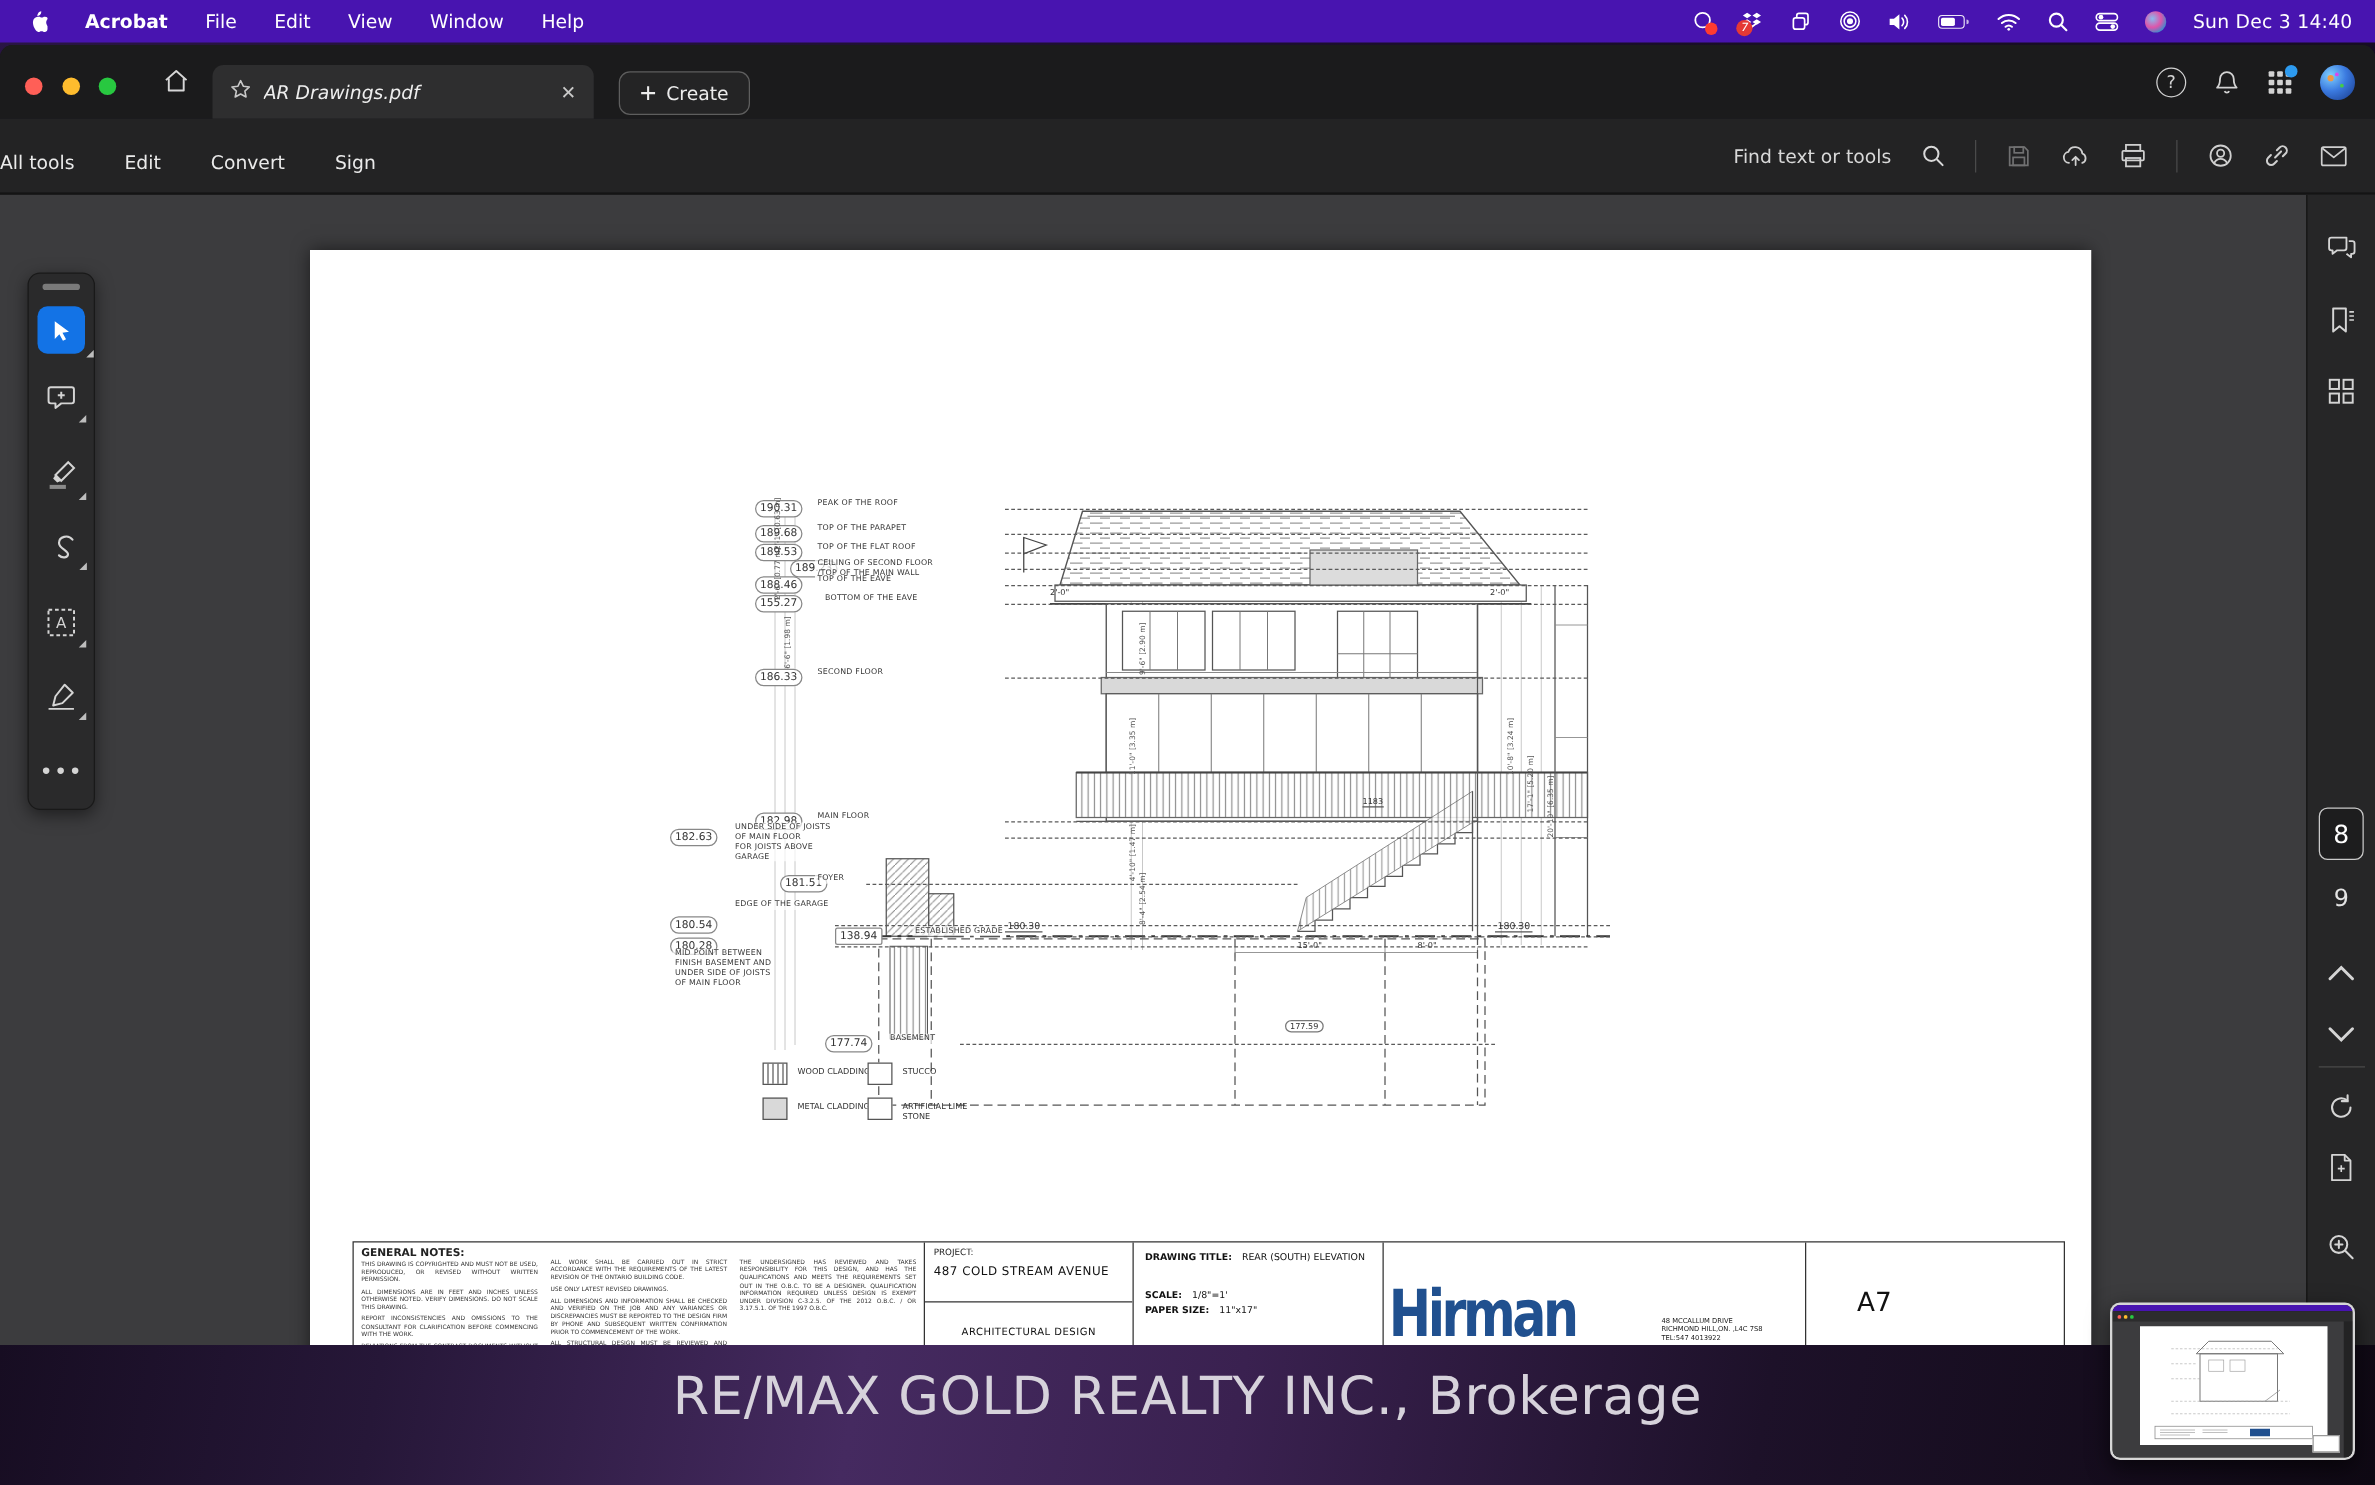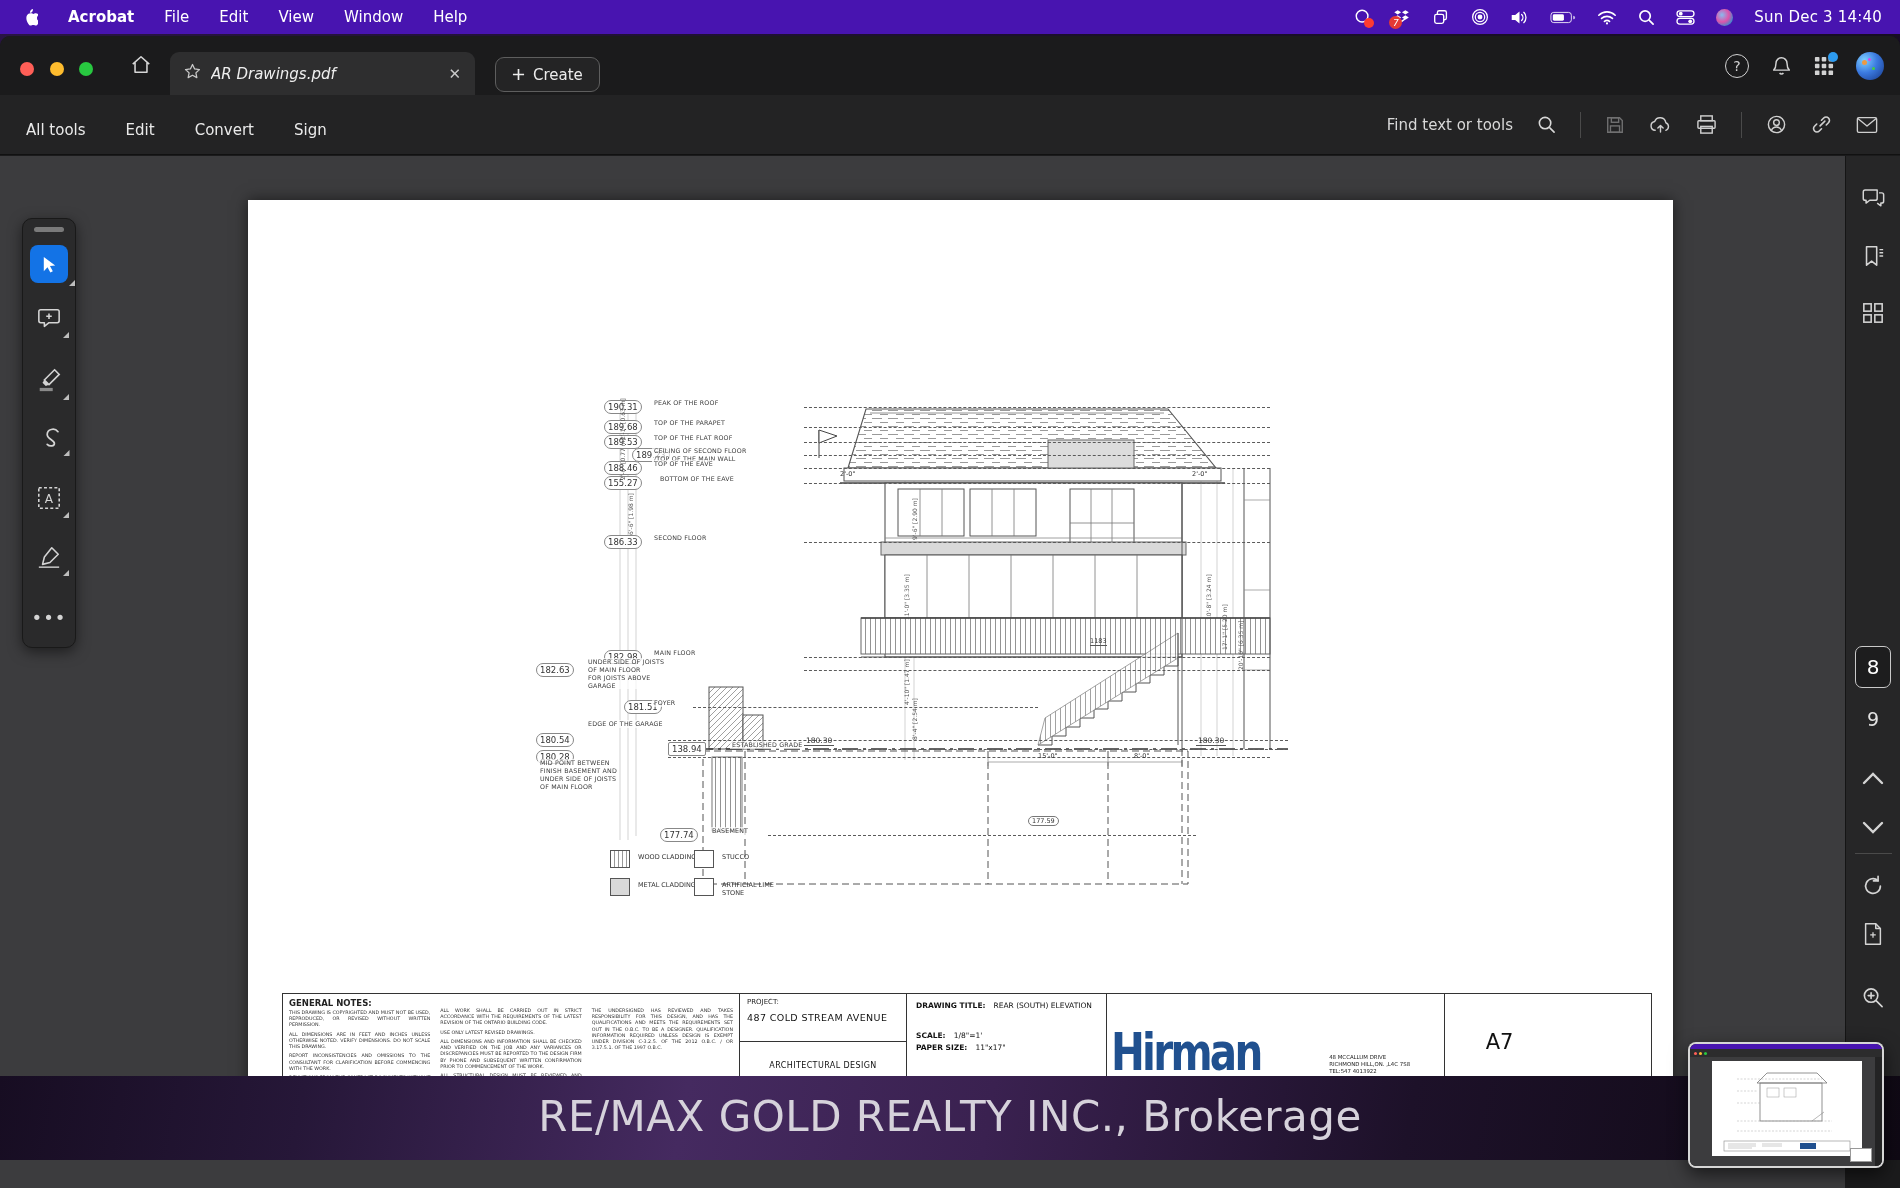--- a/index.html
+++ b/index.html
@@ -39,21 +39,21 @@
   .tb-right { position:absolute; right:16px; top:0; height:59px; display:flex; align-items:center; gap:22px; }
   .circle-q { width:24px; height:24px; border:1.6px solid #d2d2d2; border-radius:50%; color:#d2d2d2;
     font-size:14px; display:flex; align-items:center; justify-content:center; }
   .avatar { width:28px; height:28px; border-radius:50%;
     background:radial-gradient(circle at 30% 30%,#7fd0ff,#3b7ae0 45%,#2450a8 80%),#36c; position:relative; overflow:hidden; }
   .avatar::after{ content:""; position:absolute; left:6px; top:8px; width:5px; height:5px; border-radius:50%; background:#e94; box-shadow:9px 6px 0 -1px #4c4,5px -3px 0 -1px #d4e; }
   .griddot { position:absolute; right:-4px; top:-4px; width:10px; height:10px; border-radius:50%; background:#2d9bf0; }
 
   .toolrow { position:absolute; left:0; top:59px; width:100%; height:60px; background:#232324;
     border-bottom:1px solid #111; display:flex; align-items:center; }
-  .tr-left { display:flex; gap:40px; padding-left:26px; color:#eaeaea; font-size:15px;margin-top:11px; }
+  .tr-left { display:flex; gap:40px; color:#eaeaea; font-size:15px;margin-top:11px; }
   .tr-right { margin-left:auto; display:flex; align-items:center; gap:24px; padding-right:22px; color:#d8d8d8; font-size:15px; }
   .vdiv { width:1px; height:26px; background:#4a4a4a; }
   .dimmed { opacity:.45; }
   .icw { display:flex; align-items:center; }
 
   
   .docarea { position:absolute; left:0; top:120px; width:1845px; height:1032px; background:#3c3c3e; }
   .rightrail { position:absolute; left:1845px; top:120px; width:55px; height:956px; background:#262627;
     border-left:1px solid #151515; }
   .rr { position:absolute; left:50%; transform:translateX(-50%); color:#d4d4d4; }
@@ -114,21 +114,21 @@
     transform:scale(.92,1.18); transform-origin:left bottom; line-height:.95; }
   .logo-sub { font-size:9px; letter-spacing:3px; color:#333; white-space:nowrap; }
   .logo-sub .gold { color:#c9a227; }
   .addr { font-size:5.4px; color:#222; line-height:1.35; padding-bottom:4px; }
   .isscell { padding:6px 6px; }
   .iss1 { font-size:7px; color:#111; margin-bottom:4px; }
   .issrow { font-size:6.2px; color:#222; display:flex; gap:10px; }
   .sheetcell { display:flex; align-items:center; justify-content:center; font-size:21px; color:#111; }
 
   
-  .band { position:absolute; left:0; top:1076px; width:1900px; height:84px; z-index:30;
+  .band { position:absolute; left:0; top:1076px; width:1900px; height:112px; z-index:30;
     background:linear-gradient(100deg,#170d22 0%,#261738 16%,#452a60 36%,#3a2150 52%,#1d1129 74%,#0f0914 100%);
     display:flex; justify-content:center; }
   .band-text { margin-top:16px; font-size:42px; color:#d6d2db; letter-spacing:.5px; }
 
   
   .mini { position:absolute; left:1688px; top:1042px; width:196px; height:126px; z-index:40;
     border:2px solid rgba(235,235,235,.9); border-radius:8px; background:#161616; overflow:hidden;
     box-shadow:0 6px 18px rgba(0,0,0,.6); }
   .mini-menubar { height:5px; background:#4814b0; }
   .mini-chrome { height:8px; background:#2c2c2d; display:flex; align-items:center; gap:2px; padding-left:4px; }

